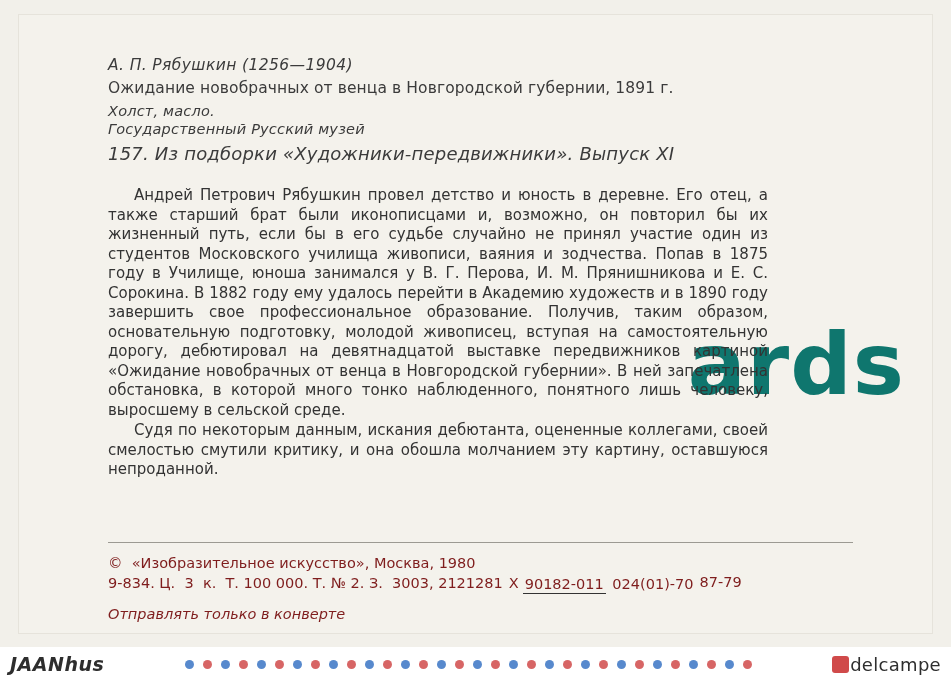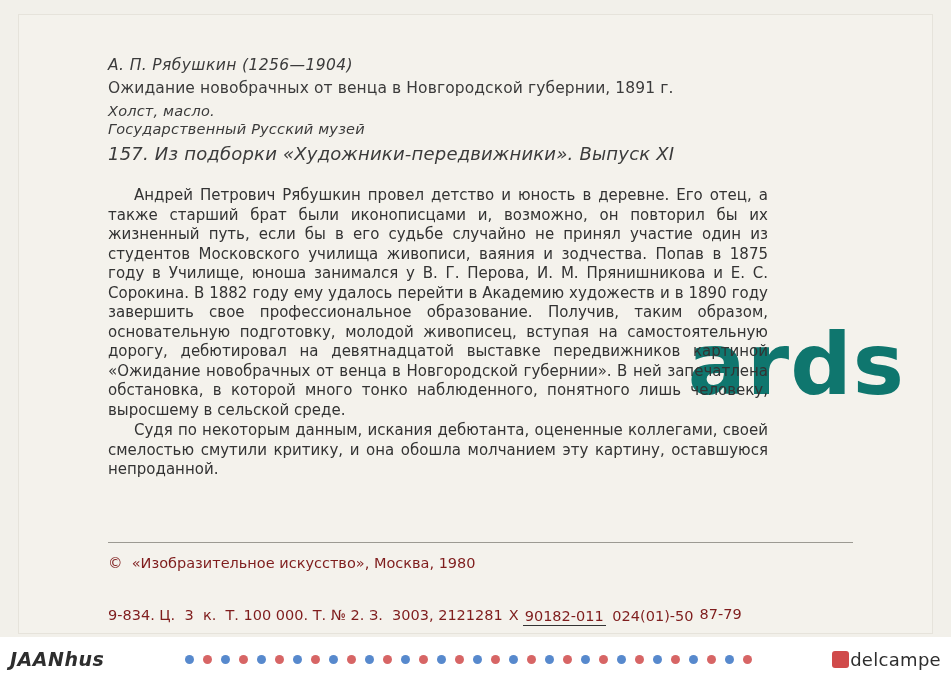--- a/index.html
+++ b/index.html
@@ -110,21 +110,20 @@
     font-size: 14.5px;
     color: #7f1d1d;
     line-height: 1.34;
   }
   .footer-line {
     white-space: pre;
   }
   .footer-row {
     display: flex;
     align-items: center;
-    margin-top: 32px;
   }
   .footer-left {
     flex: 0 0 auto;
   }
   .code-block {
     display: inline-flex;
     align-items: center;
     margin-left: 6px;
     font-size: 14.5px;
   }
@@ -151,21 +150,21 @@
   .footer-note {
     margin-top: 11px;
     font-style: italic;
   }
   
   .bottom-bar {
     position: absolute;
     left: 0;
     bottom: 0;
     width: 951px;
-    height: 44px;
+    height: 34px;
     background: #ffffff;
     display: flex;
     align-items: center;
     justify-content: space-between;
     padding: 0 10px;
     box-sizing: border-box;
   }
   .wm-left {
     font-family: "DejaVu Sans", sans-serif;
     font-weight: bold;
@@ -237,21 +236,21 @@
     <div class="rule"></div>
 
     <div class="footer">
       <div class="footer-line">©  «Изобразительное искусство», Москва, 1980</div>
       <div class="footer-row">
         <div class="footer-left footer-line">9-834. Ц.  3  к.  Т. 100 000. Т. № 2. З.  3003, 2121281</div>
         <div class="code-block">
           <span class="code-x">Х</span>
           <span class="code-frac">
             <span class="code-num">90182-011</span>
-            <span class="code-den">024(01)-50</span>
+            <span class="code-den">024(01)-70</span>
           </span>
           <span class="code-right">87-79</span>
         </div>
       </div>
       <div class="footer-note">Отправлять только в конверте</div>
     </div>
 
   </div>
 
   <div class="bottom-bar">

